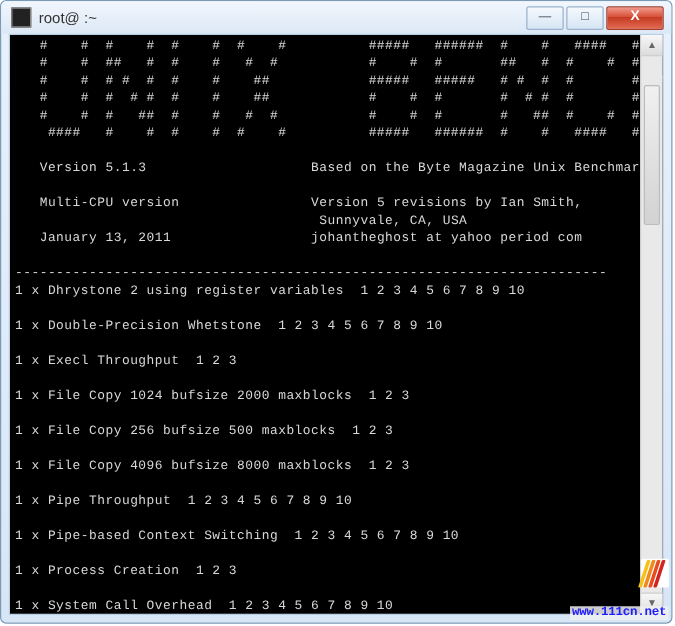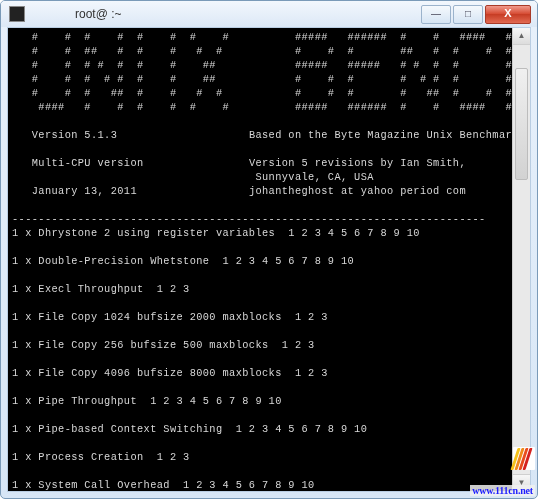--- a/index.html
+++ b/index.html
@@ -22,21 +22,20 @@
     box-sizing: border-box;
   }
   .titlebar {
     height: 26px;
     display: flex;
     align-items: center;
     padding: 0 6px 0 8px;
     background: linear-gradient(#f2f7fd, #dce8f6);
     border-top-left-radius: 4px;
     border-top-right-radius: 4px;
-    gap: 44px;
   }
   .title-icon {
     width: 14px; height: 14px;
     margin-right: 6px;
     background: #222;
     border: 1px solid #888;
   }
   .title-text {
     font-size: 12px;
     color: #333;
@@ -129,21 +128,21 @@
   .wm-stripes span { display:block; width:3px; height:22px; border-radius:1px; }
   .wm-cn {
     font-size: 15px; font-weight: 700;
     color: #1d4fb4; line-height: 15px;
   }
   .wm-url {
     font-size: 10px;
     color: #1d1dff;
     background: rgba(240,240,240,0.85);
     padding: 0 2px;
-    font-family: Liberation Serif, serif;
+    font-family: Liberation Mono, monospace;
     font-weight: 600;
     letter-spacing: -0.2px;
     margin-top: 15px;
   }
 </style>
 </head>
 <body>
 
 <div class="window">
 

